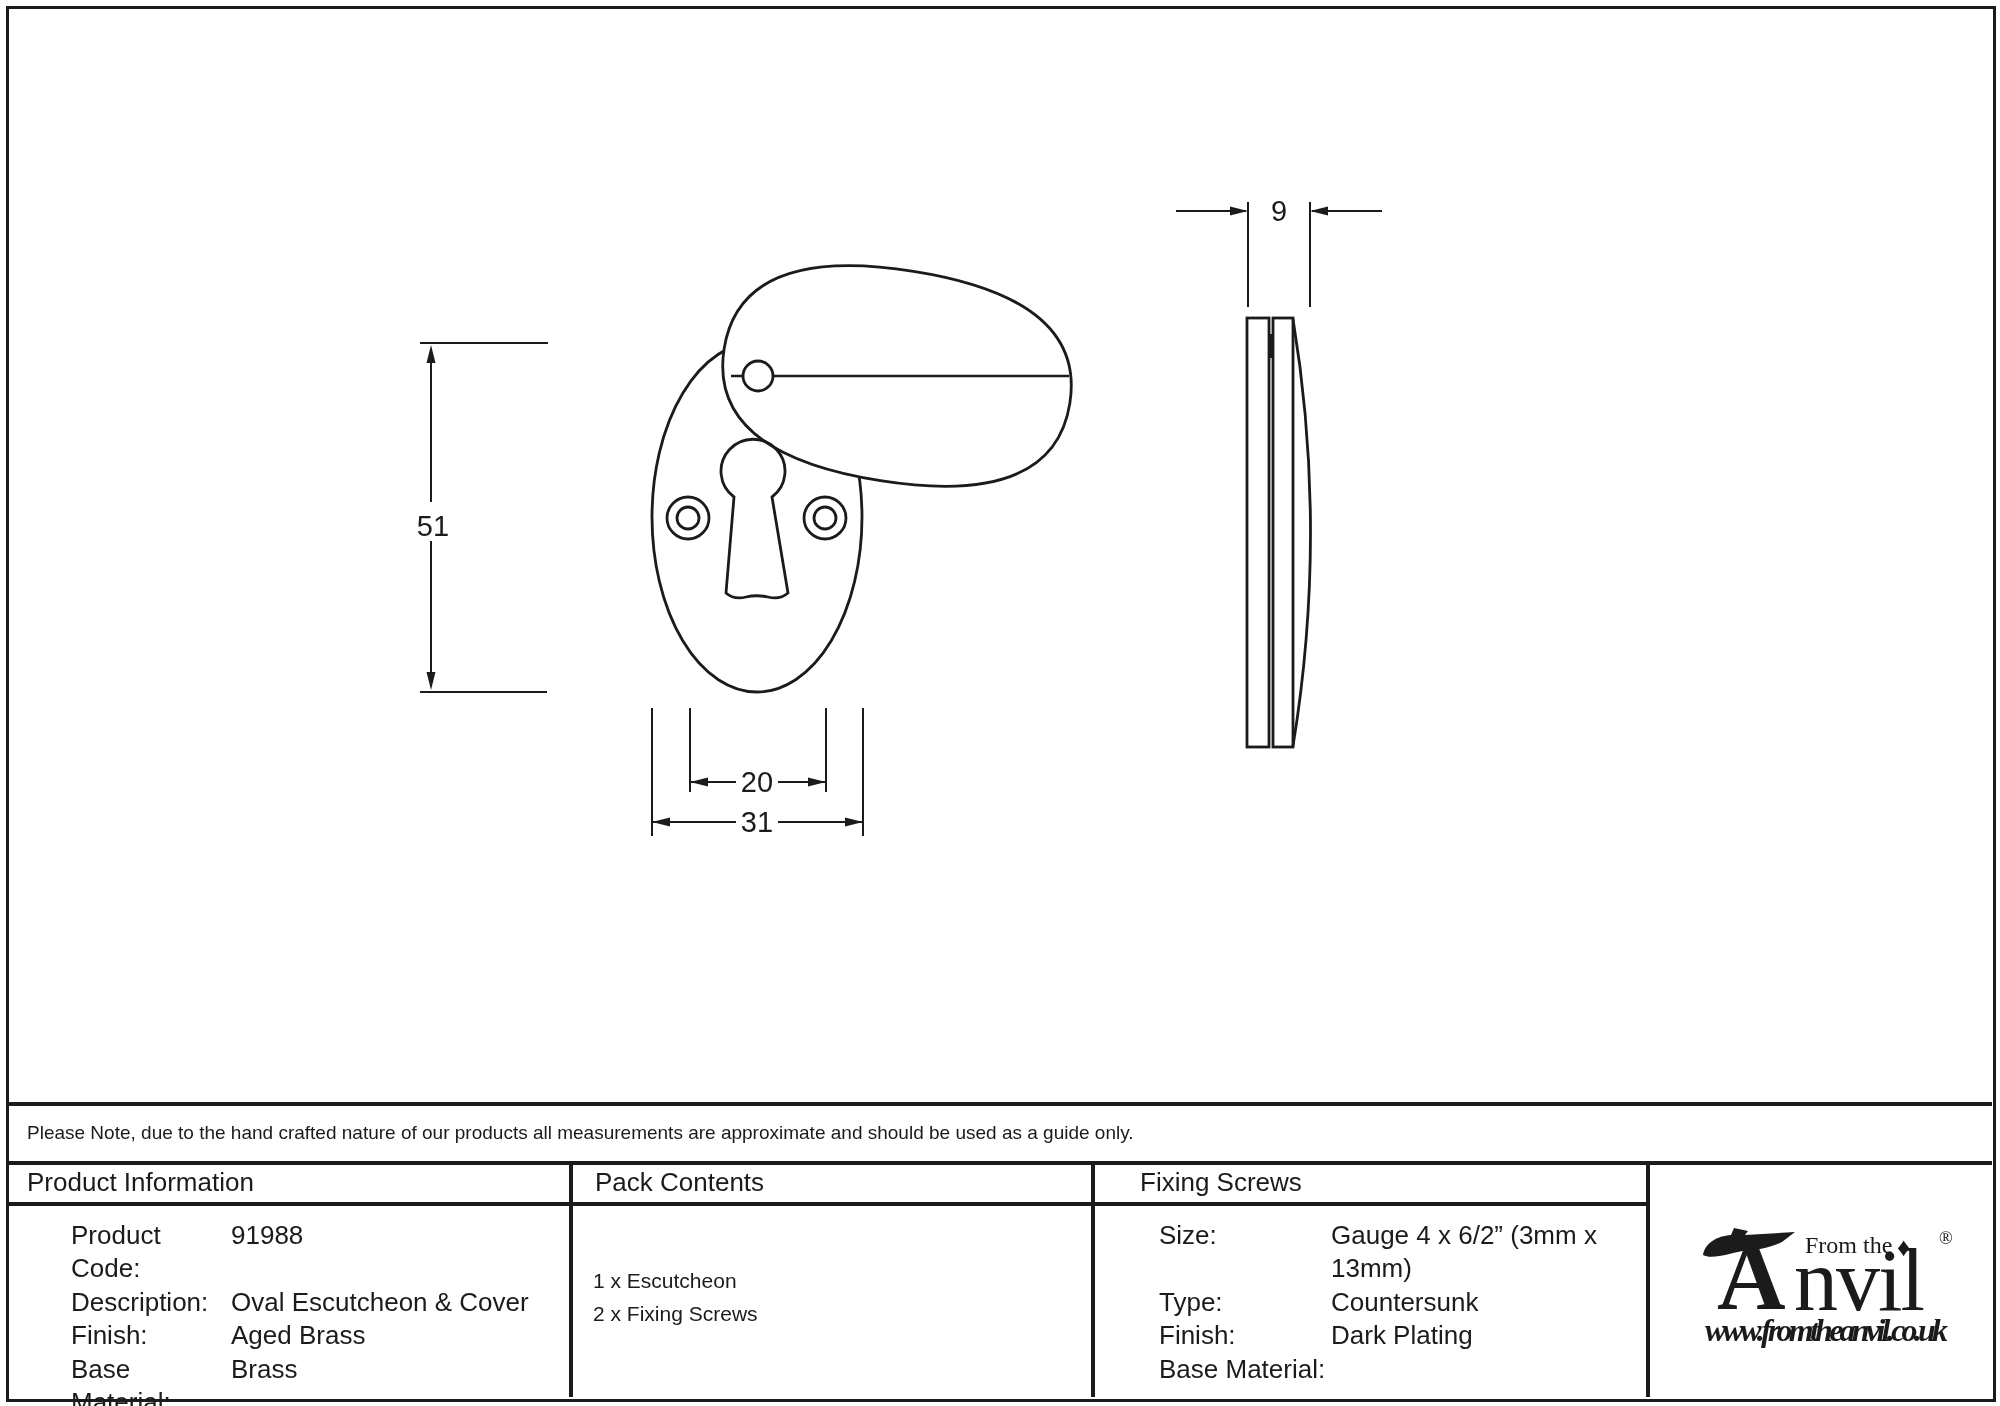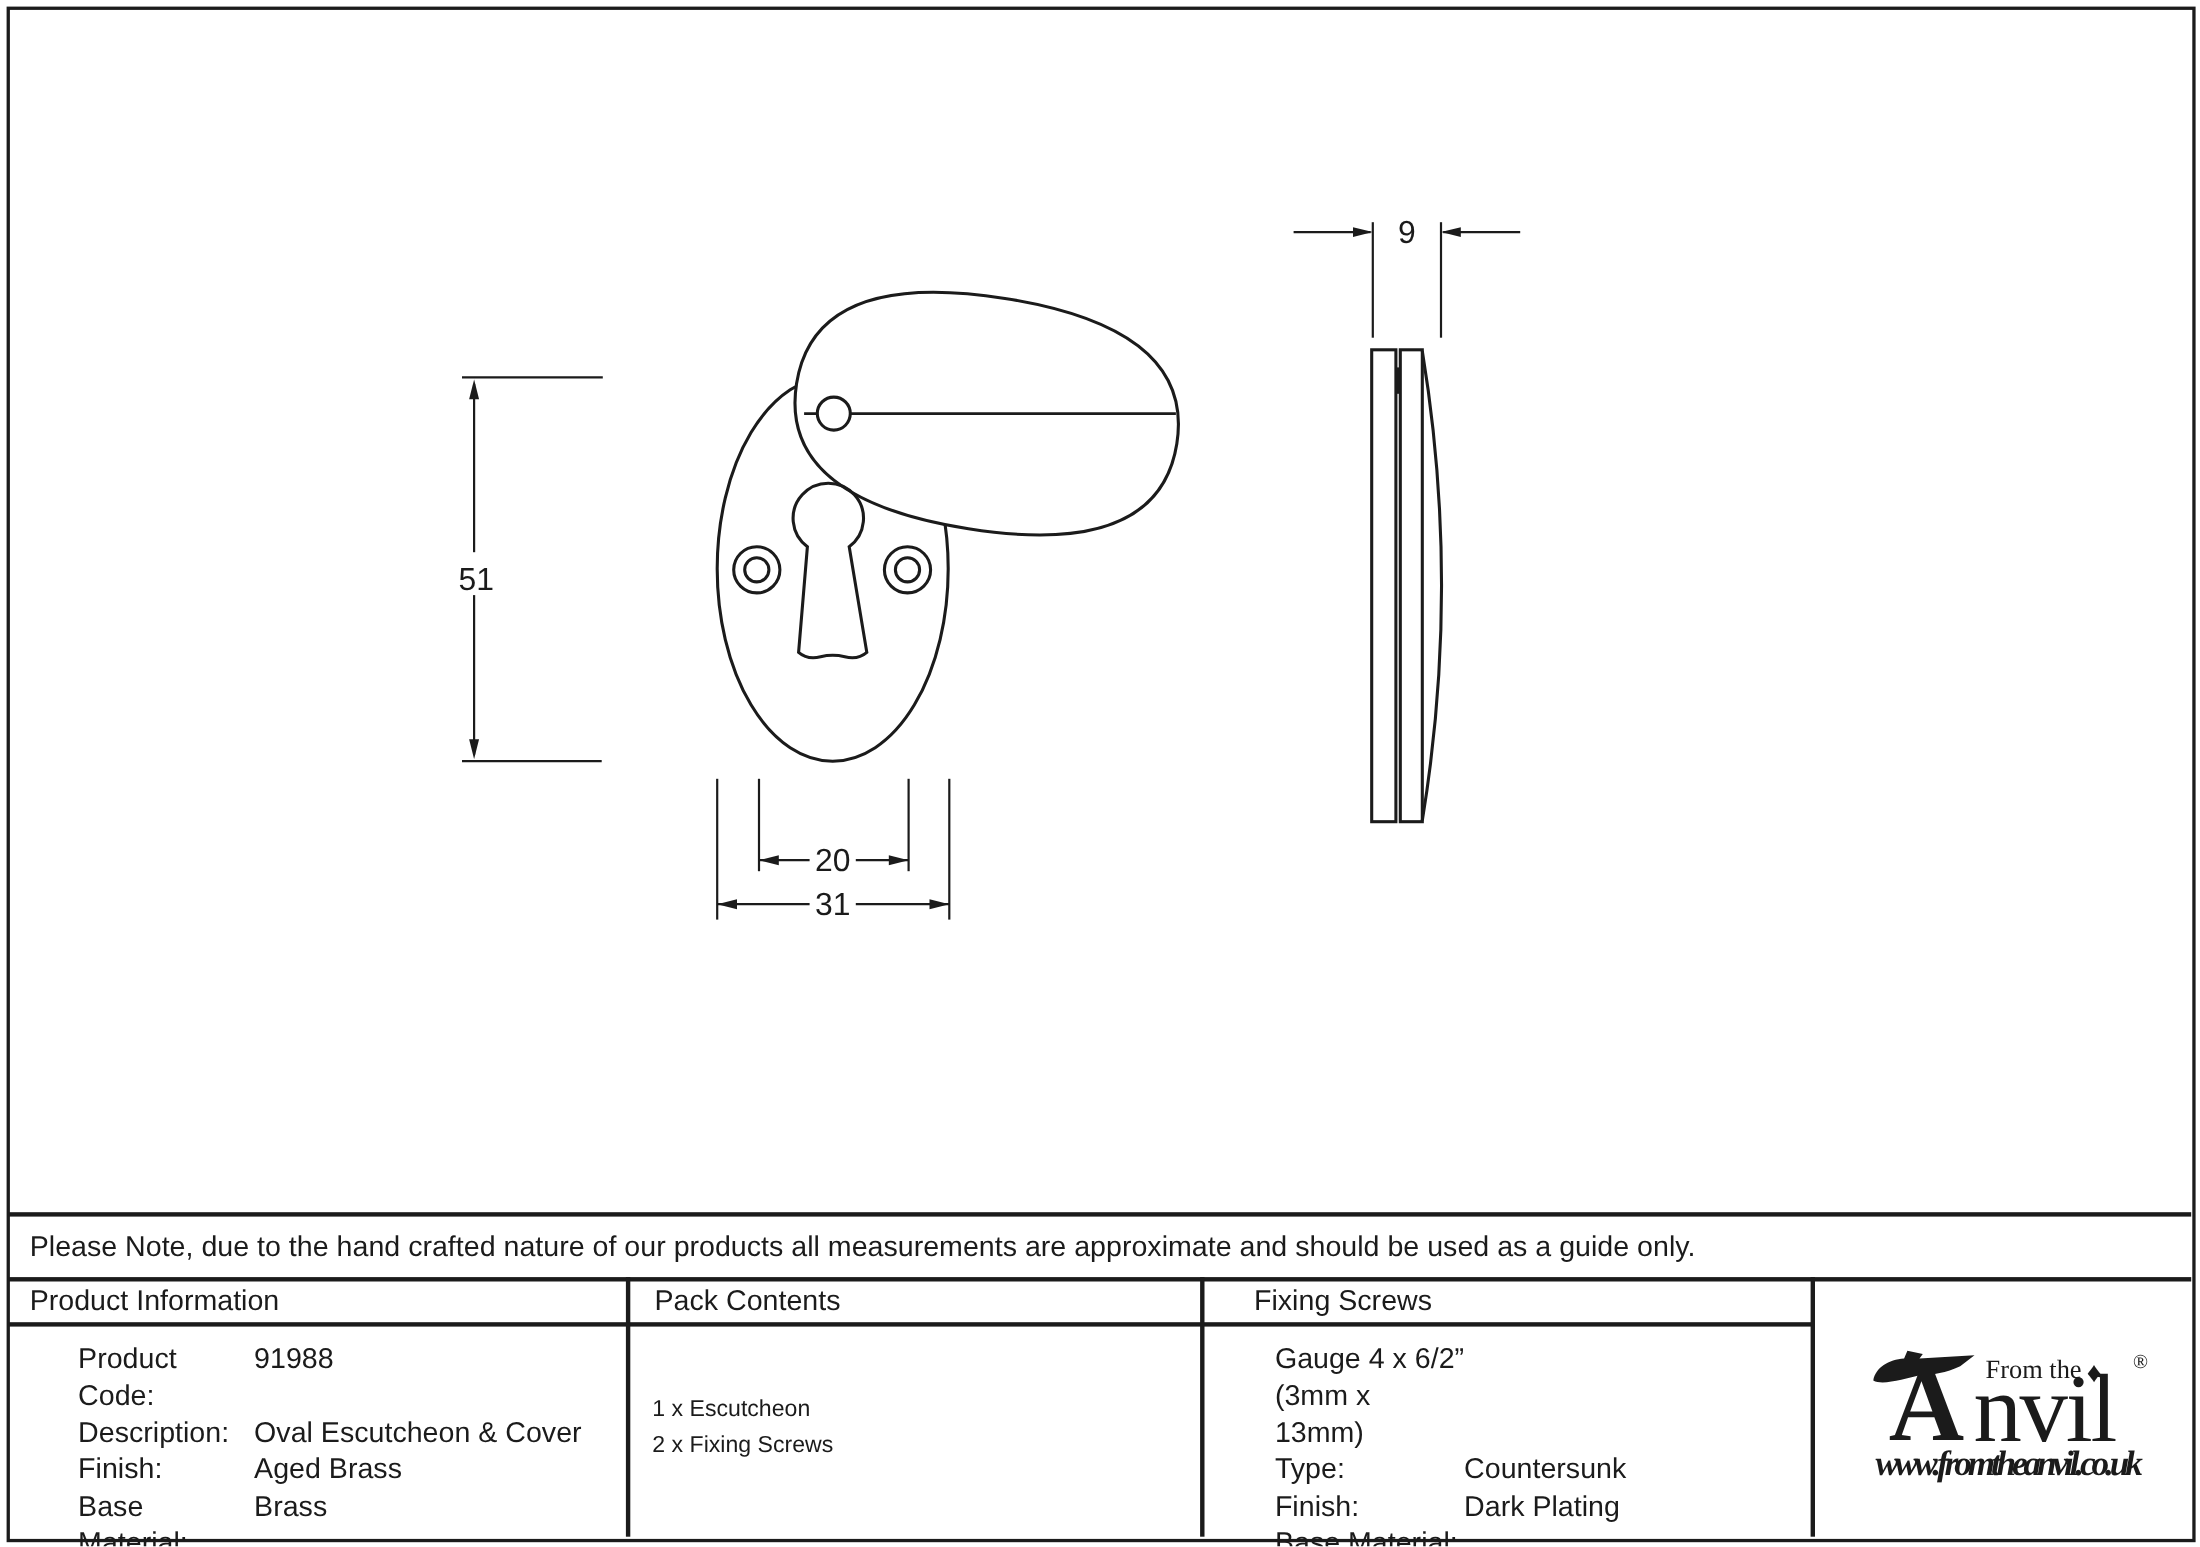--- a/index.html
+++ b/index.html
@@ -3,21 +3,21 @@
 <meta charset="utf-8">
 <style>
   html,body{margin:0;padding:0;background:#fff;}
   .sheet{position:relative;width:2000px;height:1406px;background:#fff;
          font-family:"Liberation Sans",sans-serif;color:#1b1b1b;overflow:hidden;}
   .outer-border{position:absolute;left:6px;top:6px;width:1984px;height:1390px;
                 border:3.5px solid #1b1b1b;pointer-events:none;}
   .hline{position:absolute;background:#1b1b1b;height:3.5px;}
   .vline{position:absolute;background:#1b1b1b;width:3.5px;}
   .note-row{position:absolute;left:27px;top:1108px;height:50px;display:flex;align-items:center;
-            font-size:26px;}
+            font-size:19px;}
   .cell-title{position:absolute;top:1166px;height:32px;display:flex;align-items:center;font-size:26px;}
   .kv{position:absolute;top:1219px;font-size:26px;line-height:33.4px;}
   .kv .row{display:grid;margin-left:44px;}
   .kv.left .row{grid-template-columns:160px auto;}
   .kv.screws .row{grid-template-columns:172px auto;}
   .list{position:absolute;top:1264px;font-size:21px;line-height:33.4px;}
   svg text{font-family:"Liberation Sans",sans-serif;}
   .logo-serif{font-family:"Liberation Serif",serif;}
 </style>
 </head>
@@ -117,20 +117,21 @@
 
   <div class="cell-title" style="left:595px;">Pack Contents</div>
   <div class="list" style="left:593px;width:480px;">
     <div>1 x Escutcheon</div>
     <div>2 x Fixing Screws</div>
   </div>
 
   <div class="cell-title" style="left:1115px;margin-left:25px;">Fixing Screws</div>
   <div class="kv screws" style="left:1115px;width:520px;">
     <div class="row">
+      <span>Size:</span>
       <span>Gauge 4 x 6/2” (3mm x 13mm)</span>
     </div>
     <div class="row">
       <span>Type:</span>
       <span>Countersunk</span>
     </div>
     <div class="row">
       <span>Finish:</span>
       <span>Dark Plating</span>
     </div>

